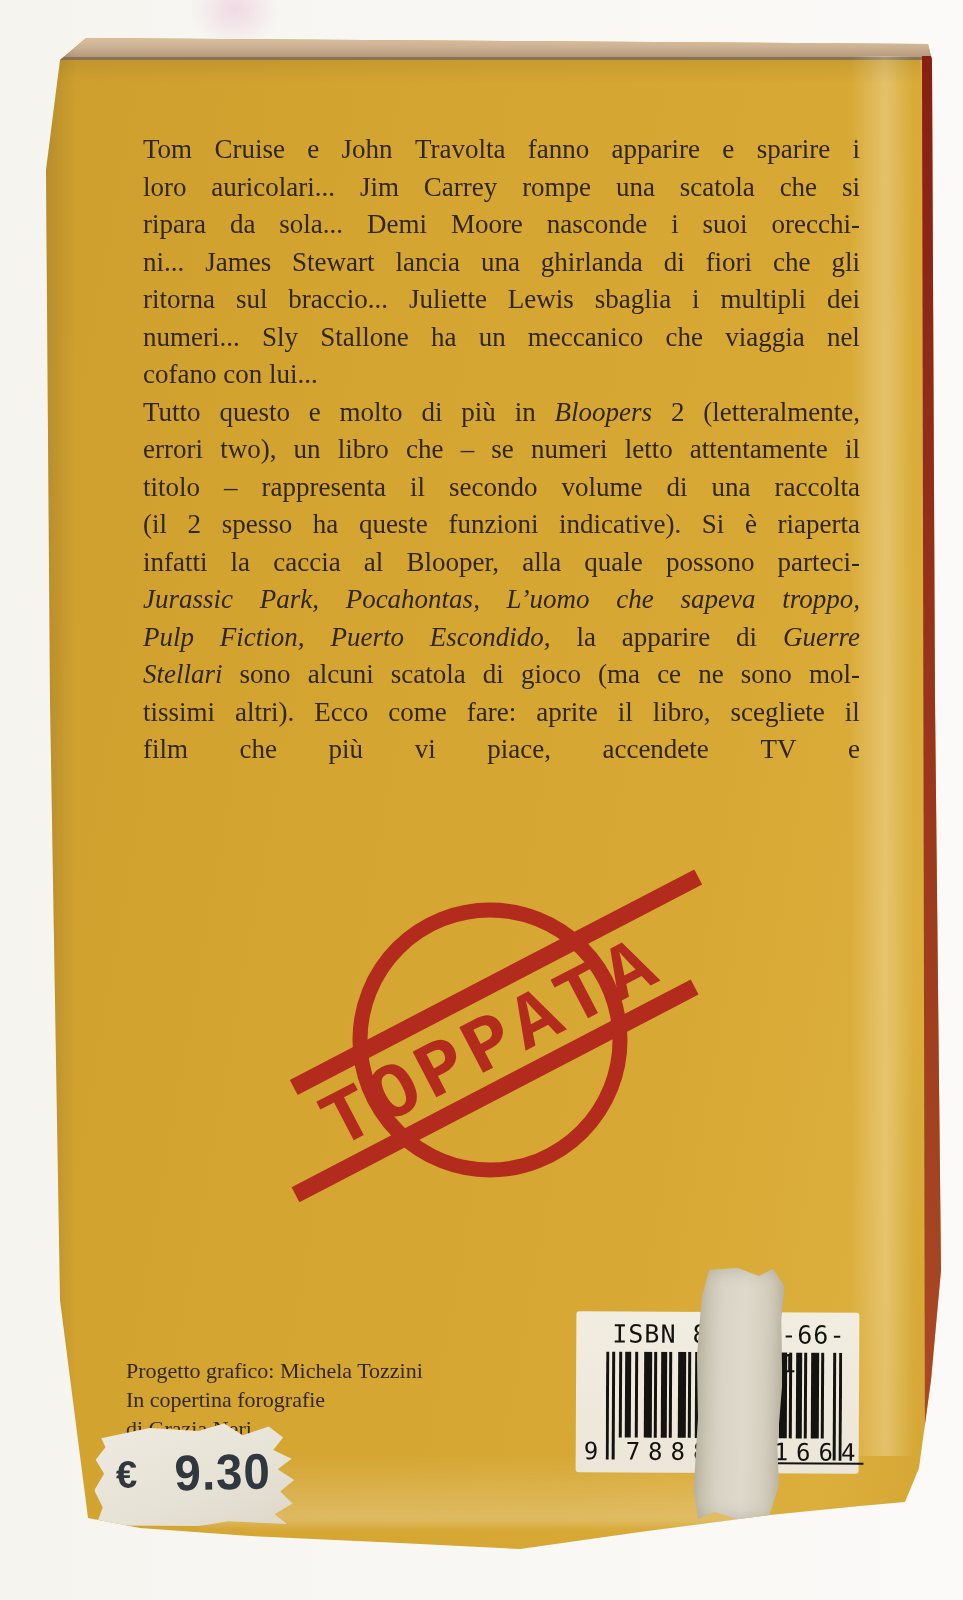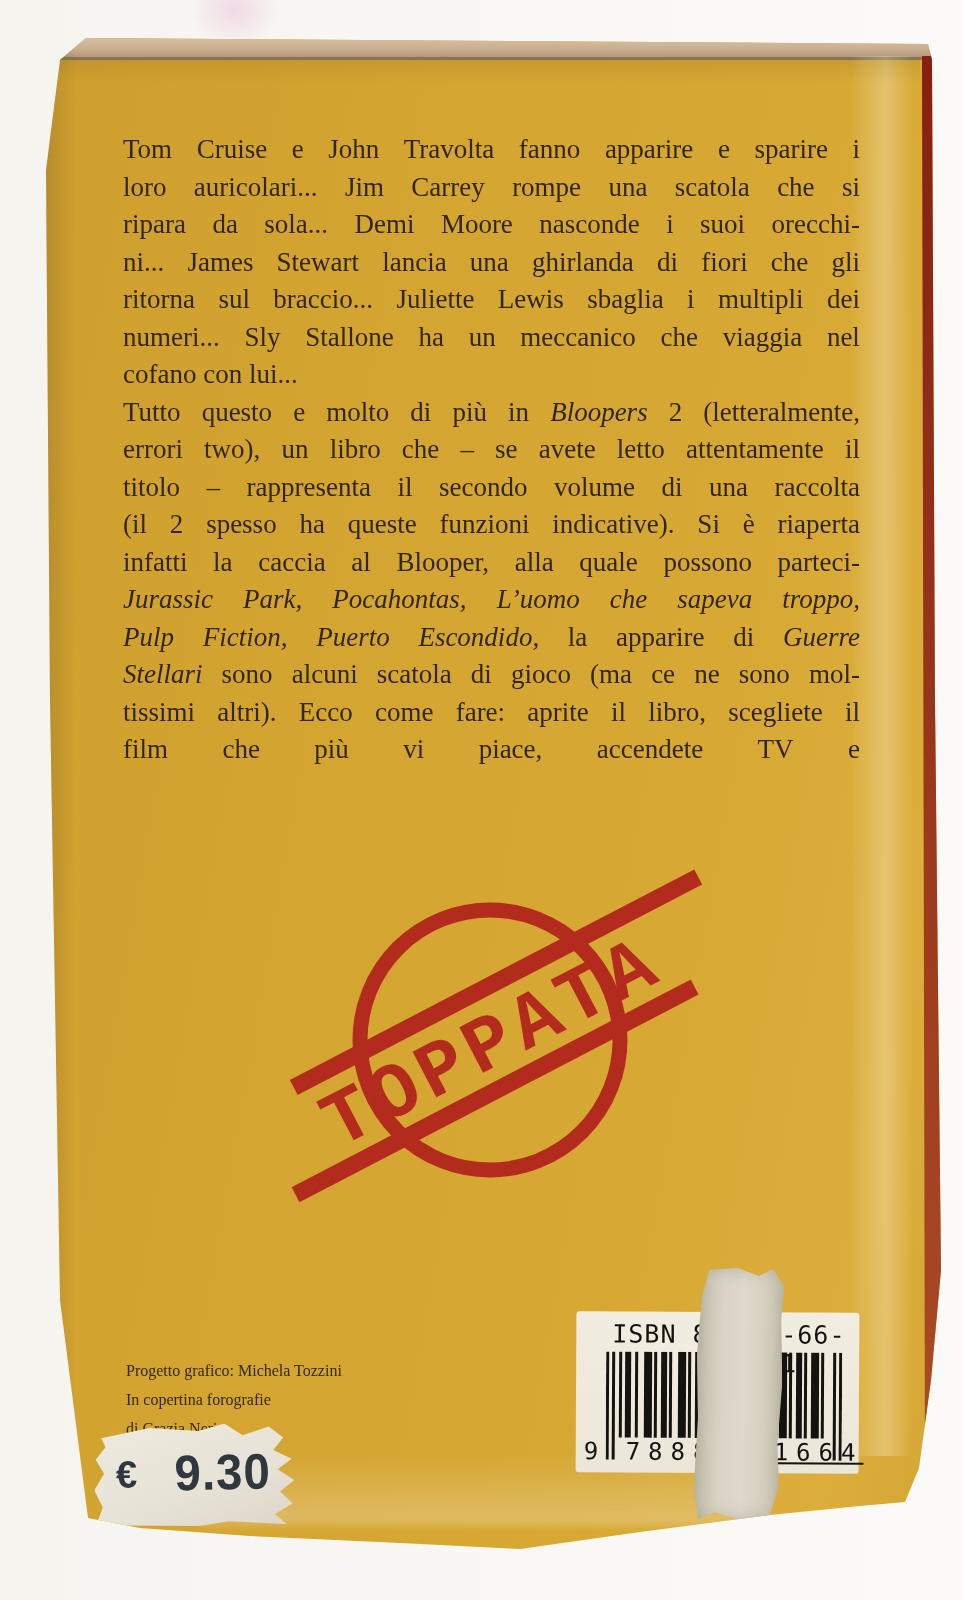--- a/index.html
+++ b/index.html
@@ -22,21 +22,21 @@
     background:linear-gradient(90deg,rgba(255,248,228,0) 0%,rgba(255,248,228,.30) 55%,rgba(255,248,228,0) 100%);}
   .scuff-left{position:absolute;left:46px;top:38px;width:30px;height:1480px;
     background:linear-gradient(90deg,rgba(110,86,35,.25),rgba(110,86,35,0));}
   .scuff-top{position:absolute;left:60px;top:57px;width:860px;height:26px;
     background:linear-gradient(180deg,rgba(120,96,44,.18),rgba(120,96,44,0));}
   .scuff-bottom{position:absolute;left:200px;top:1455px;width:560px;height:70px;
     background:linear-gradient(180deg,rgba(240,224,190,0),rgba(240,224,190,.38));filter:blur(4px);}
   
   #blurb{position:absolute;left:123px;top:131px;width:737px;
     font-family:"Liberation Serif",serif;font-size:27px;color:#31261a;}
-  .bline{display:flex;justify-content:space-between;height:37.5px;line-height:37.5px;white-space:pre;}
+  .bline{display:flex;justify-content:space-between;height:37.5px;line-height:37.5px;white-space:pre;margin-left:20px;}
   .bline.last{display:block;}
   .it{font-style:italic;}
   
   #stamp{position:absolute;left:265px;top:845px;width:470px;height:350px;overflow:visible;opacity:.94;}
   
   #isbnlabel{position:absolute;left:576px;top:1312px;width:283px;height:161px;
     background:linear-gradient(180deg,#f2ede1,#ece6d8);border-radius:3px;transform:rotate(.3deg);
     font-family:"DejaVu Sans Mono",monospace;color:#14120f;}
   #isbnlabel .isbntext{position:absolute;top:8px;font-size:25px;letter-spacing:1px;}
   #isbn-left{left:36px;}
@@ -46,21 +46,21 @@
   #d-first{left:8px;}
   #d-mid{left:50px;letter-spacing:8px;}
   #d-right{left:198px;letter-spacing:8px;text-decoration:underline;}
   
   #tape{position:absolute;left:696px;top:1268px;width:86px;height:252px;transform:rotate(1.4deg);
     background:linear-gradient(90deg,#c6c0ad 0%,#d9d4c5 30%,#ded9cb 55%,#d5cfbf 80%,#c8c2af 100%);
     clip-path:polygon(12% 1%,45% 0%,70% 3%,86% 0%,100% 7%,97% 20%,100% 45%,96% 70%,99% 86%,88% 99%,55% 100%,25% 97%,6% 100%,0% 88%,3% 60%,0% 35%,4% 12%);
     box-shadow:inset 0 0 18px rgba(105,98,80,.35);}
   
   #credits{position:absolute;left:126px;top:1356px;width:360px;
-    font-family:"Liberation Serif",serif;font-size:16px;line-height:29px;color:#32271b;}
+    font-family:"Liberation Serif",serif;font-size:22px;line-height:29px;color:#32271b;}
   
   #sticker{position:absolute;left:94px;top:1424px;width:202px;height:102px;transform:rotate(-1.2deg);
     background:linear-gradient(160deg,#efeadf 0%,#e7e2d6 60%,#ddd7c9 100%);
     clip-path:polygon(4% 12%,28% 3%,52% 7%,65% 0%,74% 12%,87% 4%,94% 15%,89% 27%,98% 36%,91% 46%,99% 57%,92% 68%,98% 80%,89% 90%,95% 100%,66% 96%,52% 100%,12% 98%,0% 100%,4% 80%,0% 63%,5% 47%,1% 33%,6% 21%);
     font-family:"Liberation Sans",sans-serif;color:#31373e;}
   #sticker .cur{position:absolute;left:22px;top:28px;font-size:38px;font-weight:bold;}
   #sticker .amt{position:absolute;left:78px;top:20px;font-size:50px;font-weight:600;transform:scaleX(.95);letter-spacing:1px;}
 </style>
 </head>
 <body>
@@ -78,21 +78,21 @@
 
     <div id="blurb">
         <div class="bline"><span>Tom</span><span>Cruise</span><span>e</span><span>John</span><span>Travolta</span><span>fanno</span><span>apparire</span><span>e</span><span>sparire</span><span>i</span></div>
         <div class="bline"><span>loro</span><span>auricolari...</span><span>Jim</span><span>Carrey</span><span>rompe</span><span>una</span><span>scatola</span><span>che</span><span>si</span></div>
         <div class="bline"><span>ripara</span><span>da</span><span>sola...</span><span>Demi</span><span>Moore</span><span>nasconde</span><span>i</span><span>suoi</span><span>orecchi-</span></div>
         <div class="bline"><span>ni...</span><span>James</span><span>Stewart</span><span>lancia</span><span>una</span><span>ghirlanda</span><span>di</span><span>fiori</span><span>che</span><span>gli</span></div>
         <div class="bline"><span>ritorna</span><span>sul</span><span>braccio...</span><span>Juliette</span><span>Lewis</span><span>sbaglia</span><span>i</span><span>multipli</span><span>dei</span></div>
         <div class="bline"><span>numeri...</span><span>Sly</span><span>Stallone</span><span>ha</span><span>un</span><span>meccanico</span><span>che</span><span>viaggia</span><span>nel</span></div>
         <div class="bline last">cofano con lui...</div>
         <div class="bline"><span>Tutto</span><span>questo</span><span>e</span><span>molto</span><span>di</span><span>più</span><span>in</span><span class="it">Bloopers</span><span>2</span><span>(letteralmente,</span></div>
-        <div class="bline"><span>errori</span><span>two),</span><span>un</span><span>libro</span><span>che</span><span>–</span><span>se</span><span>avete</span><span>letto</span><span>attentamente</span><span>il</span></div>
+        <div class="bline"><span>errori</span><span>two),</span><span>un</span><span>libro</span><span>che</span><span>–</span><span>se</span><span>numeri</span><span>letto</span><span>attentamente</span><span>il</span></div>
         <div class="bline"><span>titolo</span><span>–</span><span>rappresenta</span><span>il</span><span>secondo</span><span>volume</span><span>di</span><span>una</span><span>raccolta</span></div>
         <div class="bline"><span>(il</span><span>2</span><span>spesso</span><span>ha</span><span>queste</span><span>funzioni</span><span>indicative).</span><span>Si</span><span>è</span><span>riaperta</span></div>
         <div class="bline"><span>infatti</span><span>la</span><span>caccia</span><span>al</span><span>Blooper,</span><span>alla</span><span>quale</span><span>possono</span><span>parteci-</span></div>
         <div class="bline"><span class="it">Jurassic</span><span class="it">Park,</span><span class="it">Pocahontas,</span><span class="it">L’uomo</span><span class="it">che</span><span class="it">sapeva</span><span class="it">troppo,</span></div>
         <div class="bline"><span class="it">Pulp</span><span class="it">Fiction,</span><span class="it">Puerto</span><span class="it">Escondido,</span><span>la</span><span>apparire</span><span>di</span><span class="it">Guerre</span></div>
         <div class="bline"><span class="it">Stellari</span><span>sono</span><span>alcuni</span><span>scatola</span><span>di</span><span>gioco</span><span>(ma</span><span>ce</span><span>ne</span><span>sono</span><span>mol-</span></div>
         <div class="bline"><span>tissimi</span><span>altri).</span><span>Ecco</span><span>come</span><span>fare:</span><span>aprite</span><span>il</span><span>libro,</span><span>scegliete</span><span>il</span></div>
         <div class="bline"><span>film</span><span>che</span><span>più</span><span>vi</span><span>piace,</span><span>accendete</span><span>TV</span><span>e</span></div>
       </div>
 

